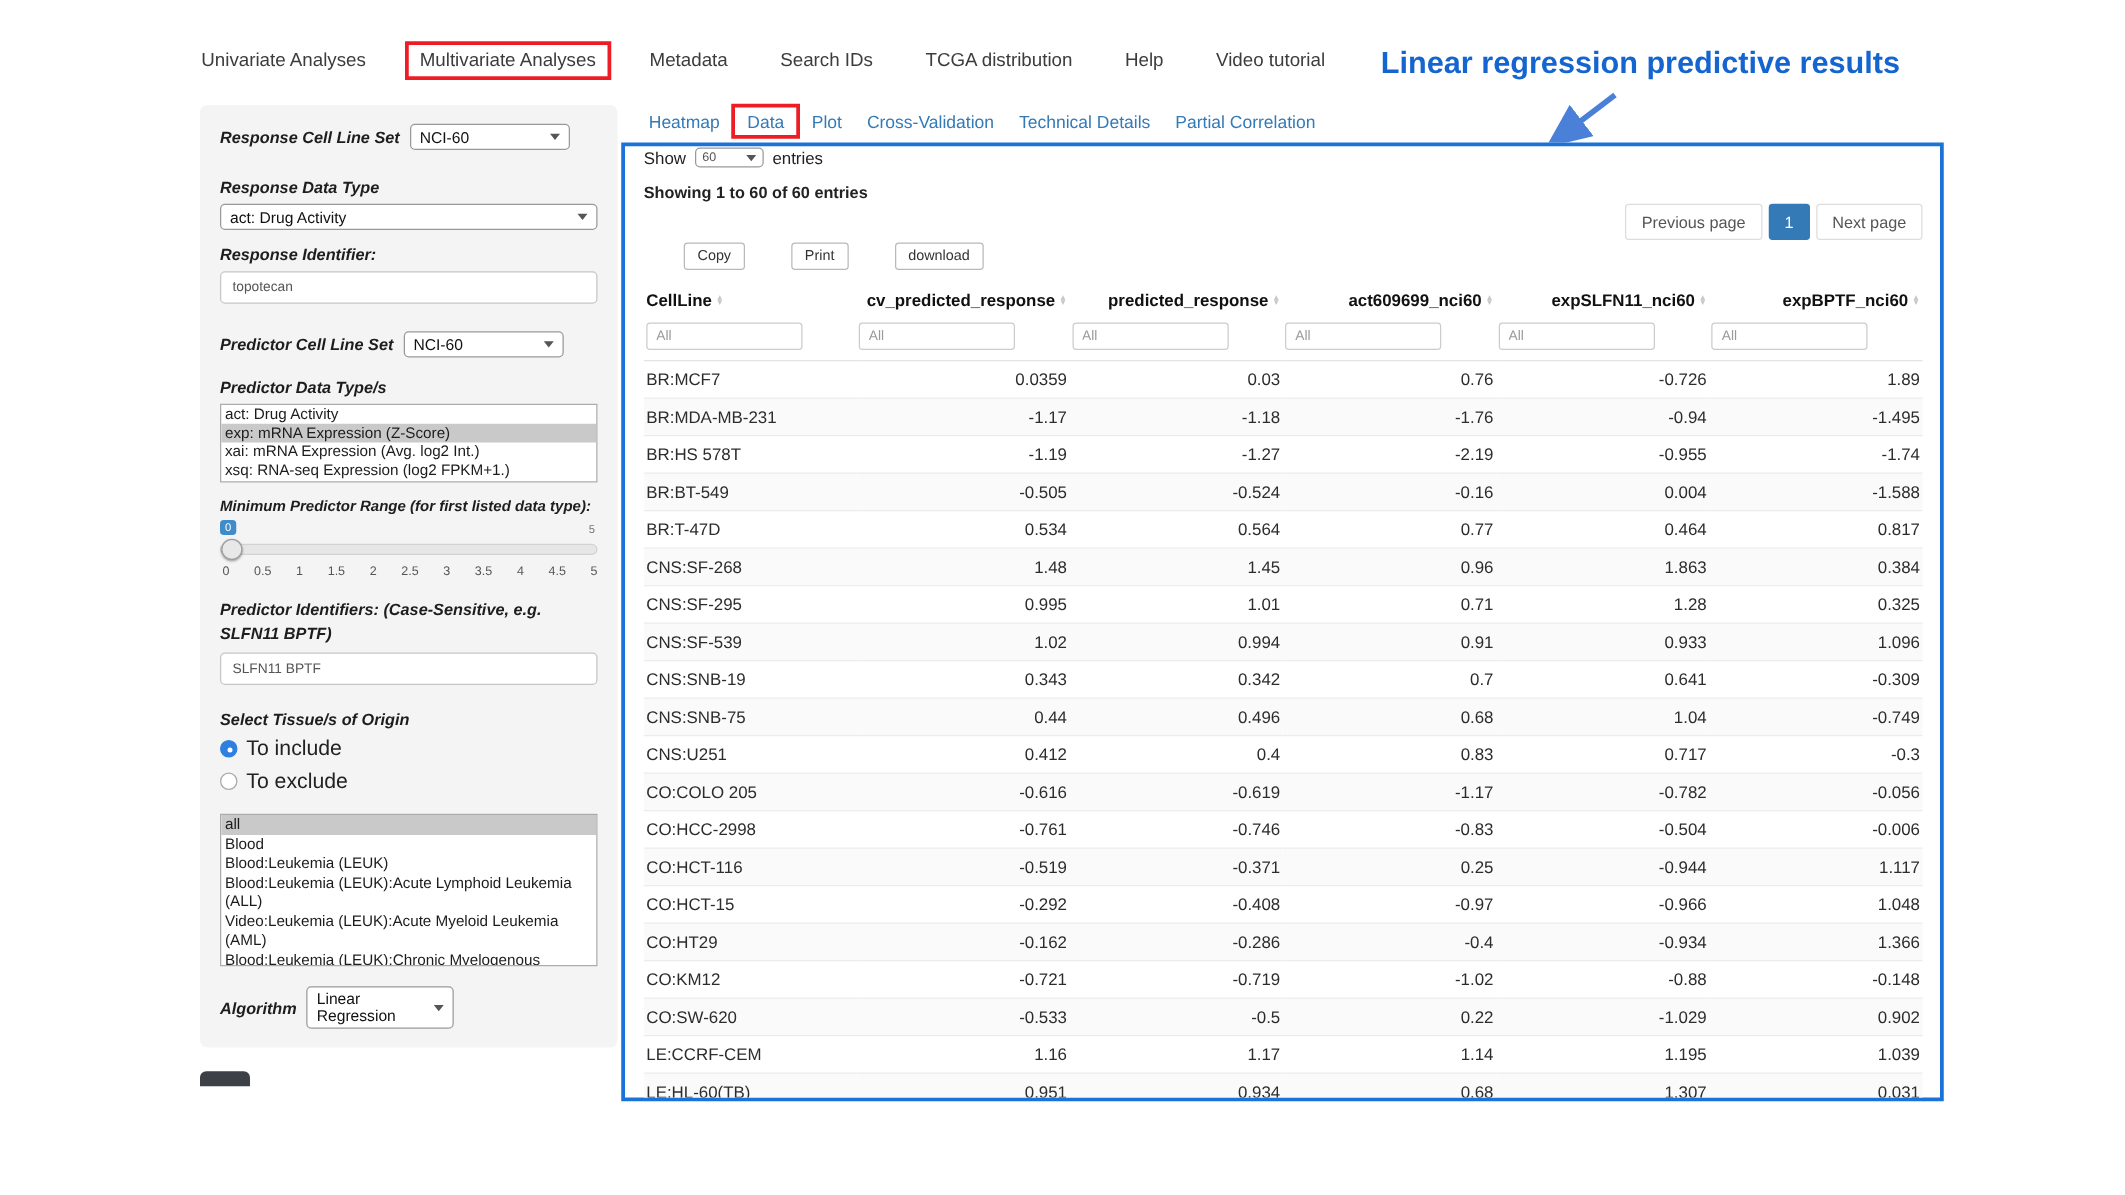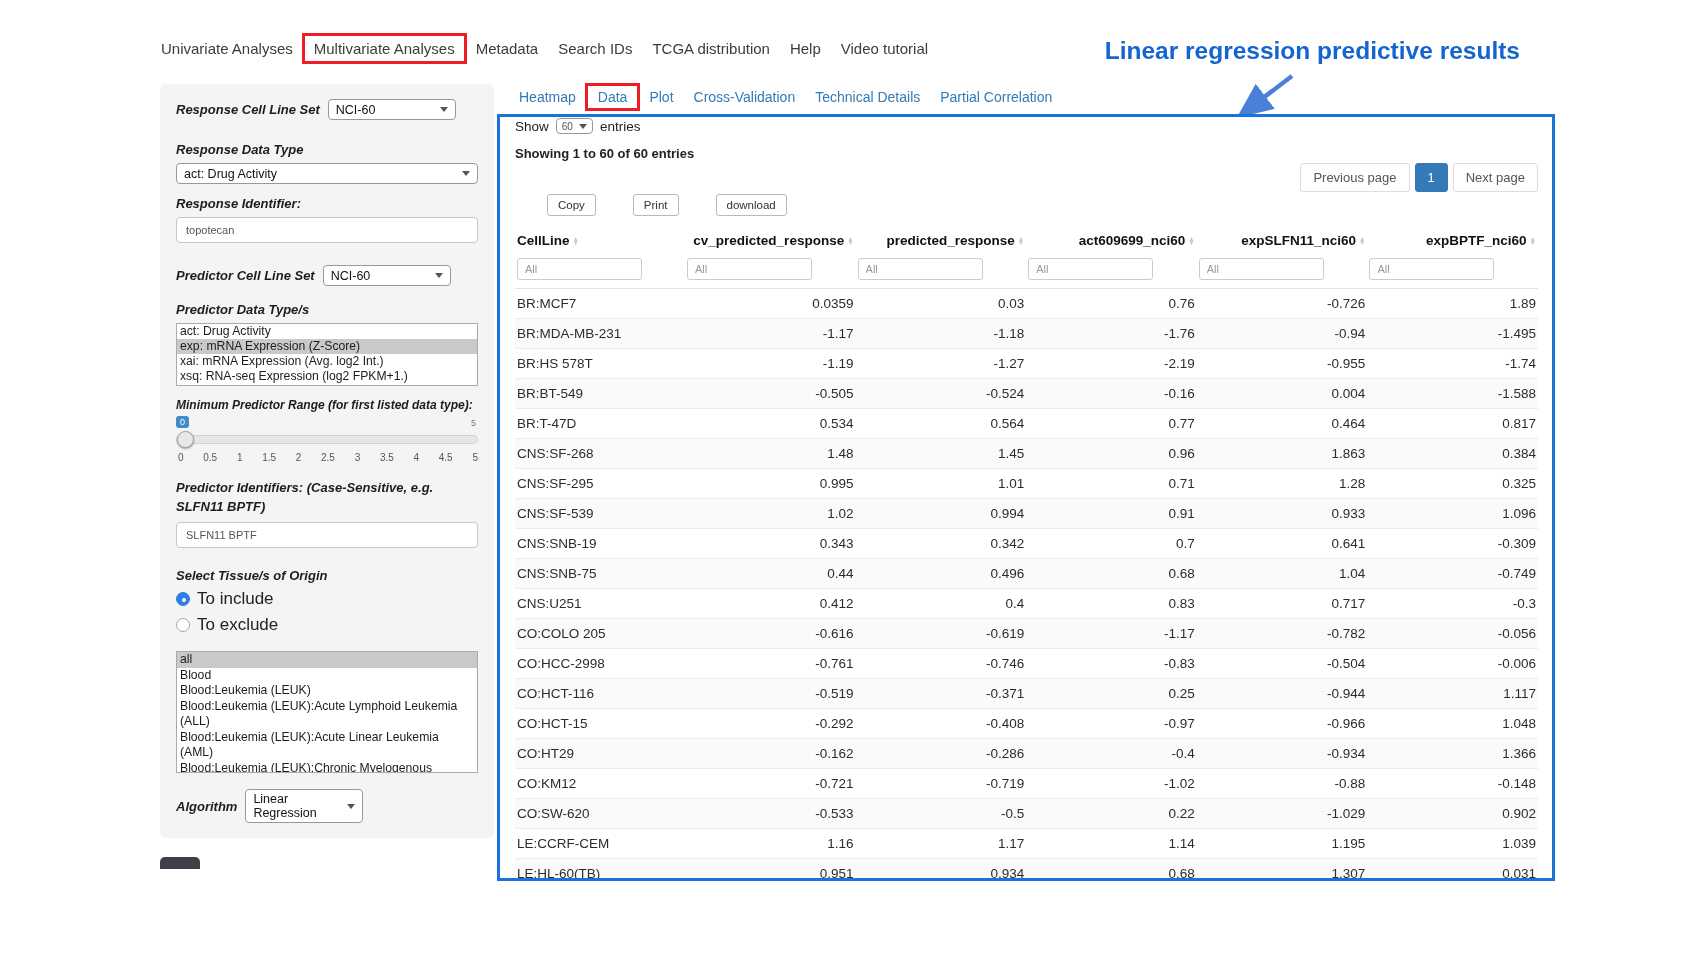--- a/index.html
+++ b/index.html
@@ -10,21 +10,21 @@
     --highlight_red:#ee1c25;
     --panel_border_blue:#1b72d8;
     --link_blue:#337ab7;
     --annotation_blue:#1565d0;
     --active_page_blue:#337ab7;
     --slider_badge_blue:#428bca;
     --radio_blue:#2f7fe0;
   }
 
   
-  .nav { position:absolute; left:161px; top:40px; display:flex; align-items:center; gap:20px; font-size:15px; color:#3c3c3c; }
+  .nav { position:absolute; left:161px; top:40px; display:flex; align-items:center; gap:42px; font-size:15px; color:#3c3c3c; }
   .nav-item { white-space:nowrap; cursor:pointer; }
   .nav-item.red-box { border:3px solid var(--highlight_red); padding:4px 9px; margin:-7px -11px; }
 
   
   .annotation { position:absolute; top:37px; right:180px; font-size:24.5px; font-weight:bold; color:var(--annotation_blue); }
   .annotation-arrow { position:absolute; left:1228px; top:70px; }
 
   
   .sidebar { position:absolute; left:160px; top:84px; width:334px; background:#f4f4f4; border-radius:6px; padding:15px 16px; }
   .field-label { font-weight:bold; font-size:13px; color:#1d1d1d;font-style:italic; }
@@ -58,21 +58,21 @@
   .radio.checked::after { content:""; position:absolute; left:4.5px; top:4.5px; width:4px; height:4px; border-radius:50%; background:#fff; }
 
   
   .tabs { position:absolute; left:519px; top:89px; display:flex; align-items:flex-start; gap:20px; font-size:14px; color:var(--link_blue); }
   .tab { cursor:pointer; white-space:nowrap; }
   .tab.red-box { border:3px solid var(--highlight_red); padding:3px 10px; margin:-6px -11px; }
 
   
   .panel { position:absolute; left:497px; top:114px; width:1058px; height:767px; border:3px solid var(--panel_border_blue); background:#fff; padding:2px 14px 0 15px; overflow:hidden; }
   .show-row { display:flex; align-items:center; gap:7px; font-size:13.5px; color:#222; margin-top:-1px; }
-  .sel-xs { font-size:10px; padding:1px 5px; min-height:16px; gap:6px; color:#555; }
+  .sel-xs { font-size:10px; padding:1px 5px; min-height:16px; gap:24px; color:#555; }
   .showing-text { font-size:13px; color:#222; margin-top:12px;font-weight:bold; }
   .pagination { display:flex; justify-content:flex-end; align-items:center; margin-top:2px; font-size:13px; }
   .page-btn { border:1px solid #ddd; padding:6px 12px; color:#555; border-radius:3px; margin-left:5px; background:#fff; cursor:pointer; }
   .page-btn.active { background:var(--active_page_blue); border-color:var(--active_page_blue); color:#fff; }
   .export-row { display:flex; gap:5px; margin-top:2px; }
   .export-btn { border:1px solid #b9b9b9; background:#fff; font-size:11.5px; padding:4px 10px; border-radius:3px; color:#333; cursor:pointer; font-family:"Liberation Sans", sans-serif;margin-left:32px; }
 
   table { width:100%; border-collapse:collapse; margin-top:9px; font-size:13.5px; table-layout:fixed; }
   th { font-weight:bold; text-align:right; padding:8px 2px; color:#111; white-space:nowrap; overflow:hidden; cursor:pointer; }
   th.cellline { text-align:left; }
@@ -173,21 +173,21 @@
   <div class="radio-row">
     <span class="radio" id="radio-exclude"></span>
     <span>To exclude</span>
   </div>
 
   <div class="listbox wrap mt16" style="height:122px">
       <div class="opt selected">all</div>
       <div class="opt">Blood</div>
       <div class="opt">Blood:Leukemia (LEUK)</div>
       <div class="opt">Blood:Leukemia (LEUK):Acute Lymphoid Leukemia (ALL)</div>
-      <div class="opt">Blood:Leukemia (LEUK):Acute Linear Leukemia (AML)</div>
+      <div class="opt">Video:Leukemia (LEUK):Acute Myeloid Leukemia (AML)</div>
       <div class="opt">Blood:Leukemia (LEUK):Chronic Myelogenous Leukemia (CML)</div>
     </div>
 
   <div class="inline-row mt16">
     <span class="field-label">Algorithm</span>
     <div class="fake-select" style="width:118px">
       <span>Linear Regression</span>
       <span class="caret"></span>
     </div>
   </div>

